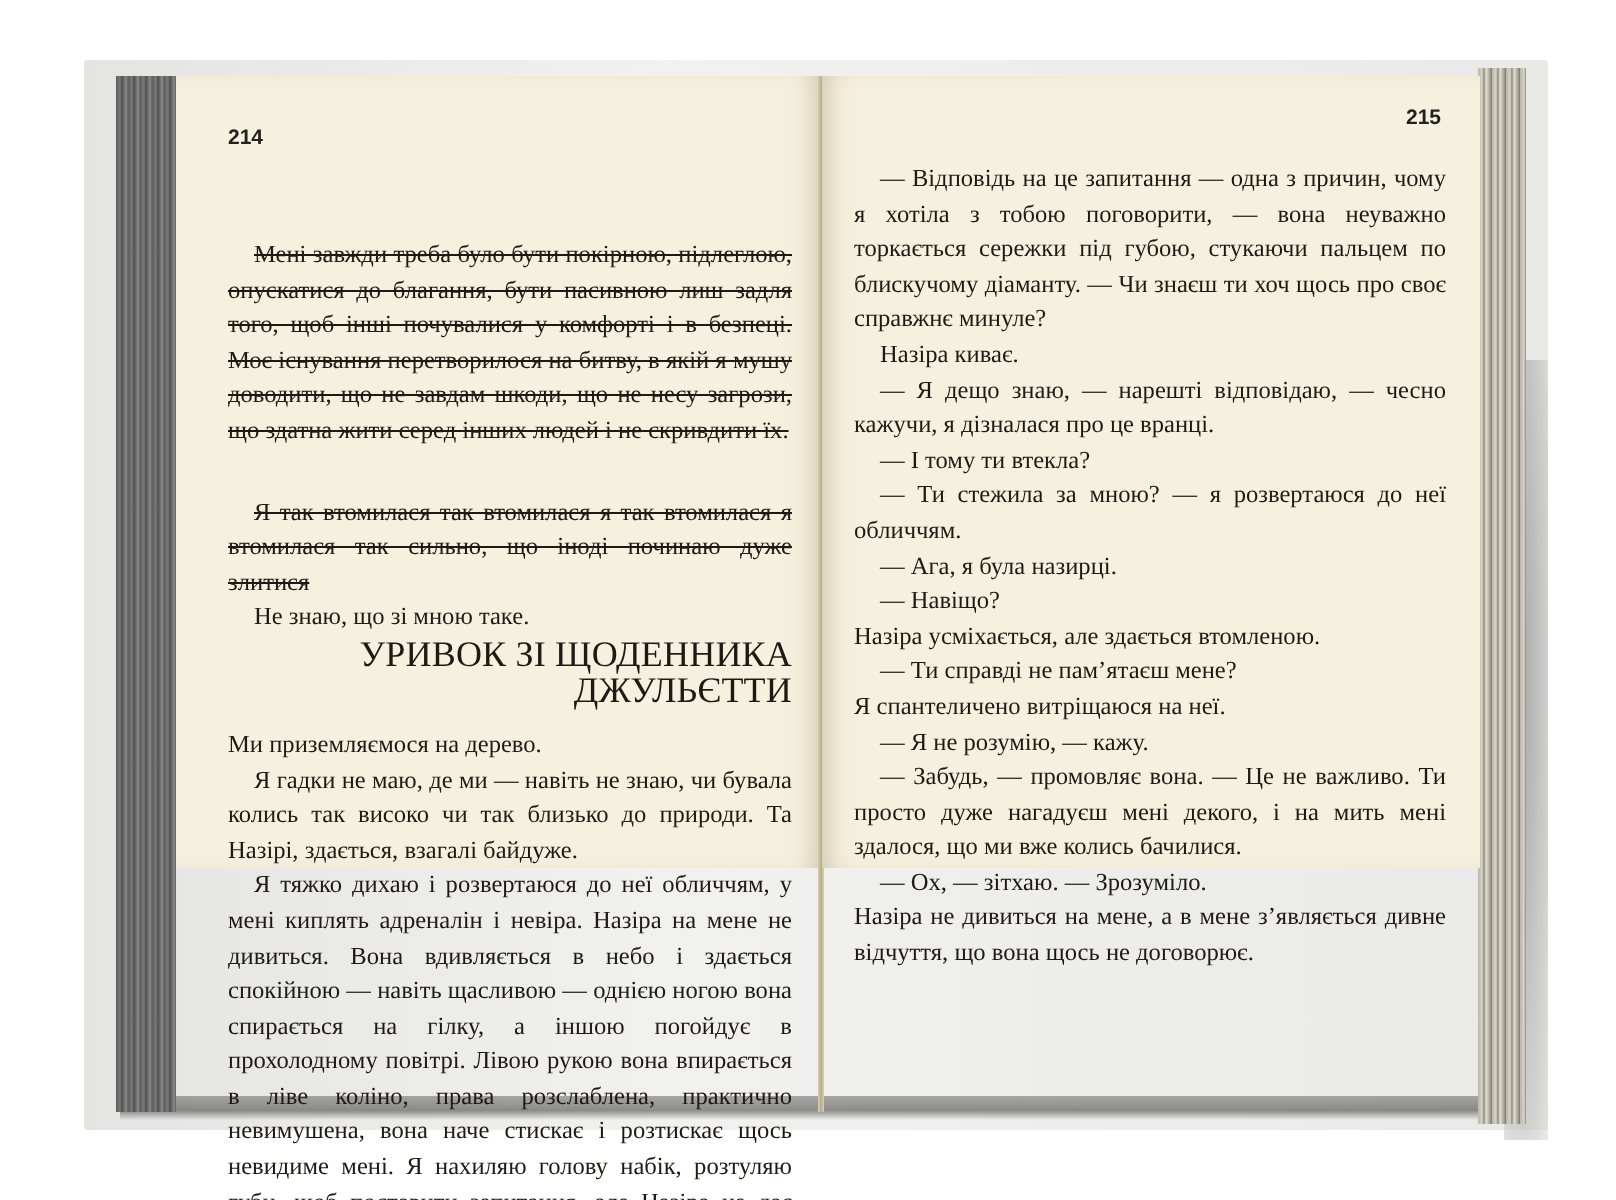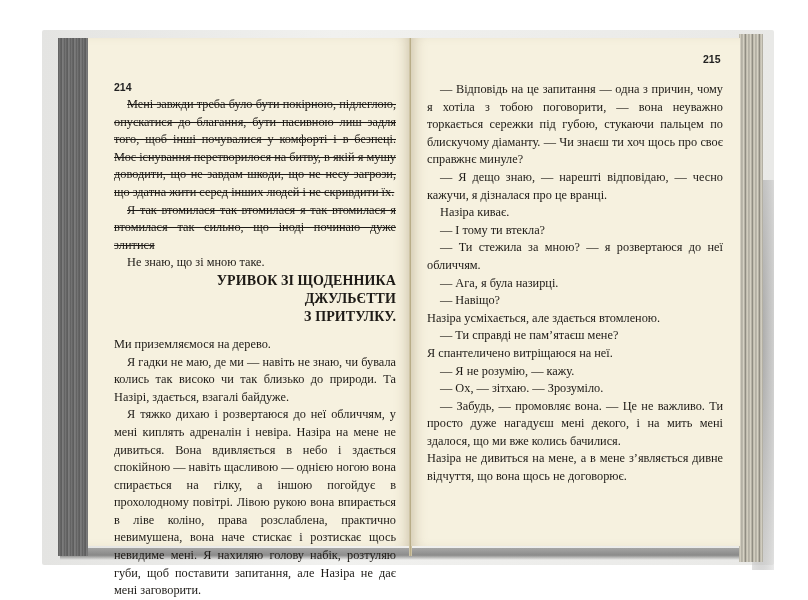--- a/index.html
+++ b/index.html
@@ -24,84 +24,83 @@
   .edges-right {
     position:absolute; left:739px; top:34px; width:24px; height:528px;
     background:repeating-linear-gradient(90deg,#b9b5a8 0px,#d8d4c6 2px,#8f8c82 3px,#e4e0d2 4px,#a6a296 6px,#7a786f 7px);
   }
   .grey-mottle {
     position:absolute; left:752px; top:180px; width:22px; height:390px;
     background:radial-gradient(ellipse at 40% 40%,#7c7c7c,#b5b5b5 60%,#dcdcdc);
     opacity:.6;
   }
   .page {
-    position:absolute; top:38px; height:508px; background:#f6f1df;
+    position:absolute; top:38px; height:396px; background:#f6f1df;
   }
   .page-left { left:88px; width:322px; box-shadow: inset -10px 0 14px -8px rgba(120,100,60,.35); }
   .page-right { left:411px; width:329px; box-shadow: inset 10px 0 14px -8px rgba(120,100,60,.35); }
   .gutter {
     position:absolute; left:409px; top:38px; width:3px; height:518px;
     background:linear-gradient(90deg,#d8cfb2,#b9ad88,#d8cfb2);
   }
   .pagenum {
     position:absolute; font-family:"Liberation Sans","DejaVu Sans",sans-serif;
     font-size:10.5px; color:#222; font-weight:bold;
   }
   .text {
     position:absolute; font-size:12.3px; line-height:17.6px; color:#1d1a16;
     text-align:justify;
   }
   .text p { margin:0; text-indent:13px; }
   .text p.noindent { text-indent:0; }
-  .text p.strike { text-decoration:line-through; text-decoration-thickness:1px; }
+  .text p.strike { text-decoration:line-through; text-decoration-thickness:1px;margin-top:23px; }
   .heading {
-    text-align:right; font-size:14px; letter-spacing:.1px; line-height:18px; margin:0;font-weight:bold;
+    text-align:right; font-size:18px; letter-spacing:.1px; line-height:18px; margin:0;
   }
   .heading-gap { height:10px; }
 </style>
 </head>
 <body>
 
 <div class="cover"></div>
 <div class="cover-bottom-shadow"></div>
 <div class="grey-mottle"></div>
 <div class="edges-left"></div>
 <div class="edges-right"></div>
 
 <div class="page page-left">
-  <div class="pagenum" style="left:26px; top:43px;">214</div>
+  <div class="pagenum" style="left:26px; top:25px;">214</div>
   <div class="text" style="left:26px; top:58px; width:282px;">
     <p class="strike">Мені завжди треба було бути покірною, підлеглою, опускатися до благання, бути пасивною лиш задля того, щоб інші почувалися у комфорті і в безпеці. Моє існування перетворилося на битву, в якій я мушу доводити, що не завдам шкоди, що не несу загрози, що здатна жити серед інших людей і не скривдити їх.</p>
     <p class="strike">Я так втомилася так втомилася я так втомилася я втомилася так сильно, що іноді починаю дуже злитися</p>
     <p>Не знаю, що зі мною таке.</p>
     <p class="heading">УРИВОК ЗІ ЩОДЕННИКА ДЖУЛЬЄТТИ</p>
-    <p class="heading">З ПРИТУЛКУ.</p>
     <div class="heading-gap"></div>
     <p class="noindent">Ми приземляємося на дерево.</p>
     <p>Я гадки не маю, де ми — навіть не знаю, чи бувала колись так високо чи так близько до природи. Та Назірі, здається, взагалі байдуже.</p>
     <p>Я тяжко дихаю і розвертаюся до неї обличчям, у мені киплять адреналін і невіра. Назіра на мене не дивиться. Вона вдивляється в небо і здається спокійною — навіть щасливою — однією ногою вона спирається на гілку, а іншою погойдує в прохолодному повітрі. Лівою рукою вона впирається в ліве коліно, права розслаблена, практично невимушена, вона наче стискає і розтискає щось невидиме мені. Я нахиляю голову набік, розтуляю губи, щоб поставити запитання, але Назіра не дає мені заговорити.</p>
     <p>— Знаєш, — раптово каже вона, — я ще ніколи нікому не показувала те, що вмію.</p>
 
   </div>
 </div>
 
 <div class="gutter"></div>
 
 <div class="page page-right">
   <div class="pagenum" style="left:292px; top:15px;">215</div>
   <div class="text" style="left:16px; top:43px; width:296px;">
     <p>— Відповідь на це запитання — одна з причин, чому я хотіла з тобою поговорити, — вона неуважно торкається сережки під губою, стукаючи пальцем по блискучому діаманту. — Чи знаєш ти хоч щось про своє справжнє минуле?</p>
+    <p>Назіра киває.</p>
     <p>— Я дещо знаю, — нарешті відповідаю, — чесно кажучи, я дізналася про це вранці.</p>
-    <p>Назіра киває.</p>
     <p>— І тому ти втекла?</p>
     <p>— Ти стежила за мною? — я розвертаюся до неї обличчям.</p>
     <p>— Ага, я була назирці.</p>
     <p>— Навіщо?</p>
     <p class="noindent">Назіра усміхається, але здається втомленою.</p>
     <p>— Ти справді не пам’ятаєш мене?</p>
     <p class="noindent">Я спантеличено витріщаюся на неї.</p>
     <p>— Я не розумію, — кажу.</p>
+    <p>— Забудь, — промовляє вона. — Це не важливо. Ти просто дуже нагадуєш мені декого, і на мить мені здалося, що ми вже колись бачилися.</p>
     <p>— Ох, — зітхаю. — Зрозуміло.</p>
-    <p>— Забудь, — промовляє вона. — Це не важливо. Ти просто дуже нагадуєш мені декого, і на мить мені здалося, що ми вже колись бачилися.</p>
     <p class="noindent">Назіра не дивиться на мене, а в мене з’являється дивне відчуття, що вона щось не договорює.</p>
 
   </div>
 </div>
 
 </body></html>

